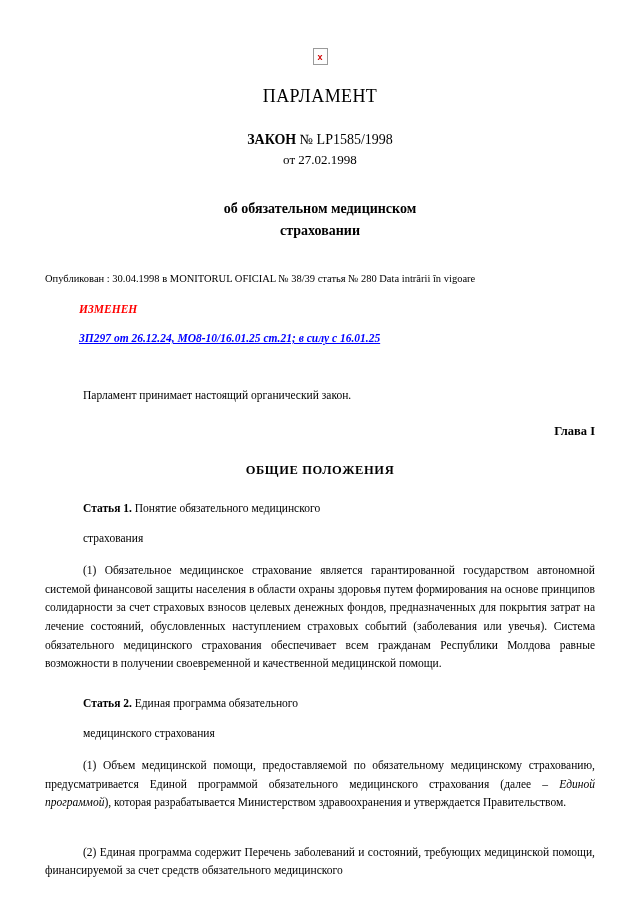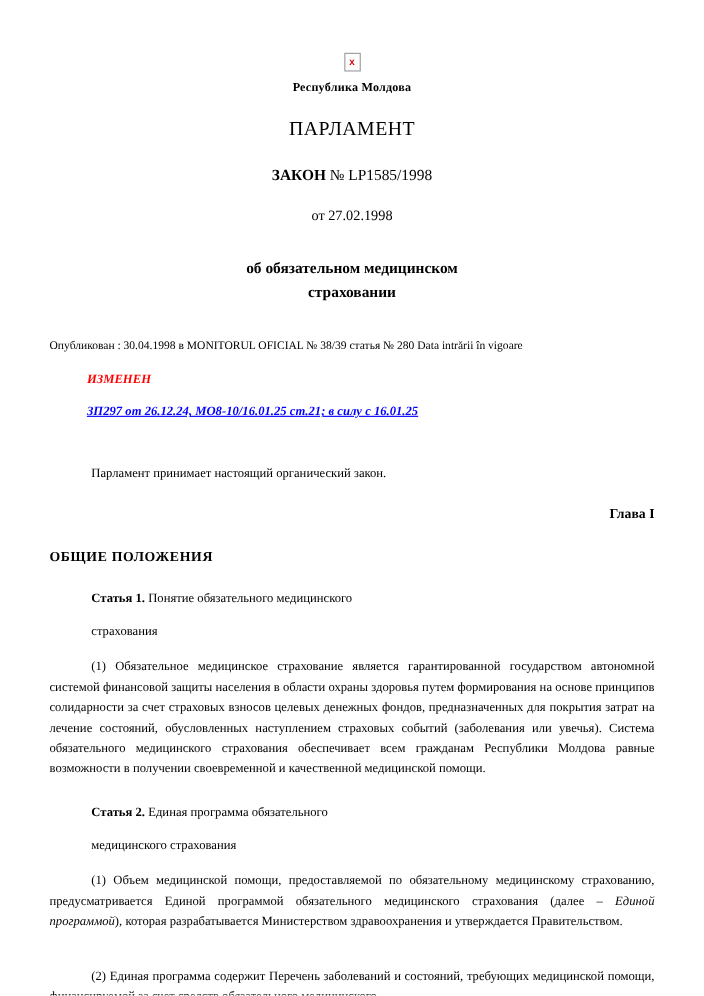--- a/index.html
+++ b/index.html
@@ -65,21 +65,21 @@
     letter-spacing: .4px;
     margin-top: 21px;
   }
   .lawline {
     font-size: 14px;
     margin-top: 25px;
   }
   .lawline b { font-weight: bold; }
   .lawdate {
     font-size: 13px;
-    margin-top: 19px;
+    margin-top: 4px;
   }
   .doctitle {
     font-size: 14px;
     font-weight: bold;
     margin-top: 30px;
     line-height: 1.55;
   }
 
   
   .published {
@@ -117,20 +117,21 @@
   }
   .chapter {
     font-size: 12.5px;
     font-weight: bold;
     text-align: right;
     margin-top: 23px;
   }
   .chapter-title {
     font-size: 12.5px;
     font-weight: bold;
+    text-align: center;
     letter-spacing: .6px;
     margin-top: 24px;
   }
 
   .article-head {
     font-size: 11.5px;
     margin-top: 24px;
     padding-left: 38px;
   }
   .article-head b { font-weight: bold; }
@@ -155,21 +156,20 @@
 <body>
 
 <div class="page">
 
   <div class="emblem-wrap">
     <span class="broken-img">
       <span class="x">x</span>
     </span>
   </div>
 
-  <div class="republic ctr">Республика Молдова</div>
 
   <div class="parliament ctr">ПАРЛАМЕНТ</div>
 
   <div class="lawline ctr">
     <b>ЗАКОН</b>
     <span>№</span>
     <span>LP1585/1998</span>
   </div>
 
   <div class="lawdate ctr">от 27.02.1998</div>

